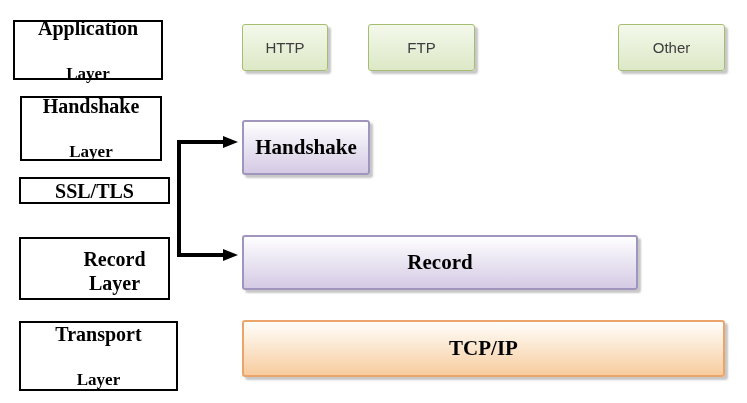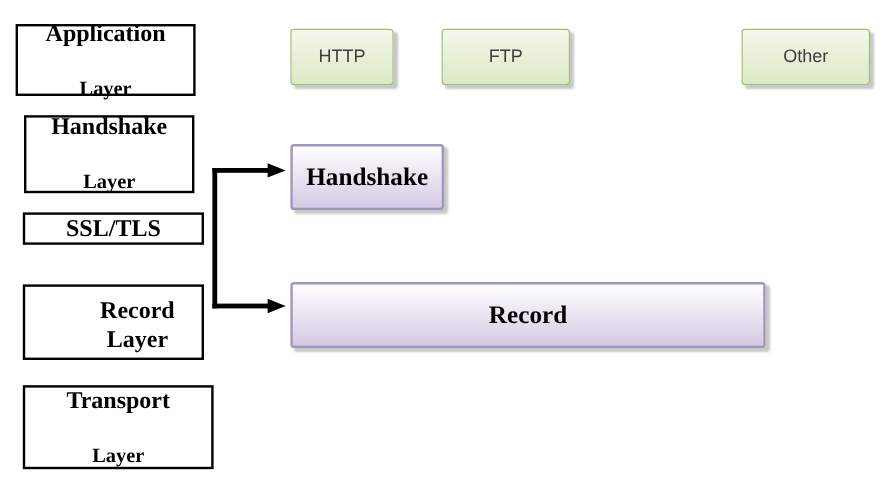--- a/index.html
+++ b/index.html
@@ -110,20 +110,23 @@
   </div>
 
   <div class="pbox" style="left:242px; top:120px; width:128px; height:55px;">
     <span>Handshake</span>
   </div>
 
   <div class="pbox" style="left:242px; top:235px; width:396px; height:55px;">
     <span>Record</span>
   </div>
 
+  <div class="obox" style="left:242px; top:320px; width:483px; height:57px;">
+    <span>TCP/IP</span>
+  </div>
 
   <div class="line" style="left:177px; top:140px; width:4px; height:117px;"></div>
 
   <div class="line" style="left:177px; top:140px; width:47px; height:4px;"></div>
   <div class="arrowhead" style="left:223px; top:136px;"></div>
 
   <div class="line" style="left:177px; top:253px; width:47px; height:4px;"></div>
   <div class="arrowhead" style="left:223px; top:249px;"></div>
 
 </div>

